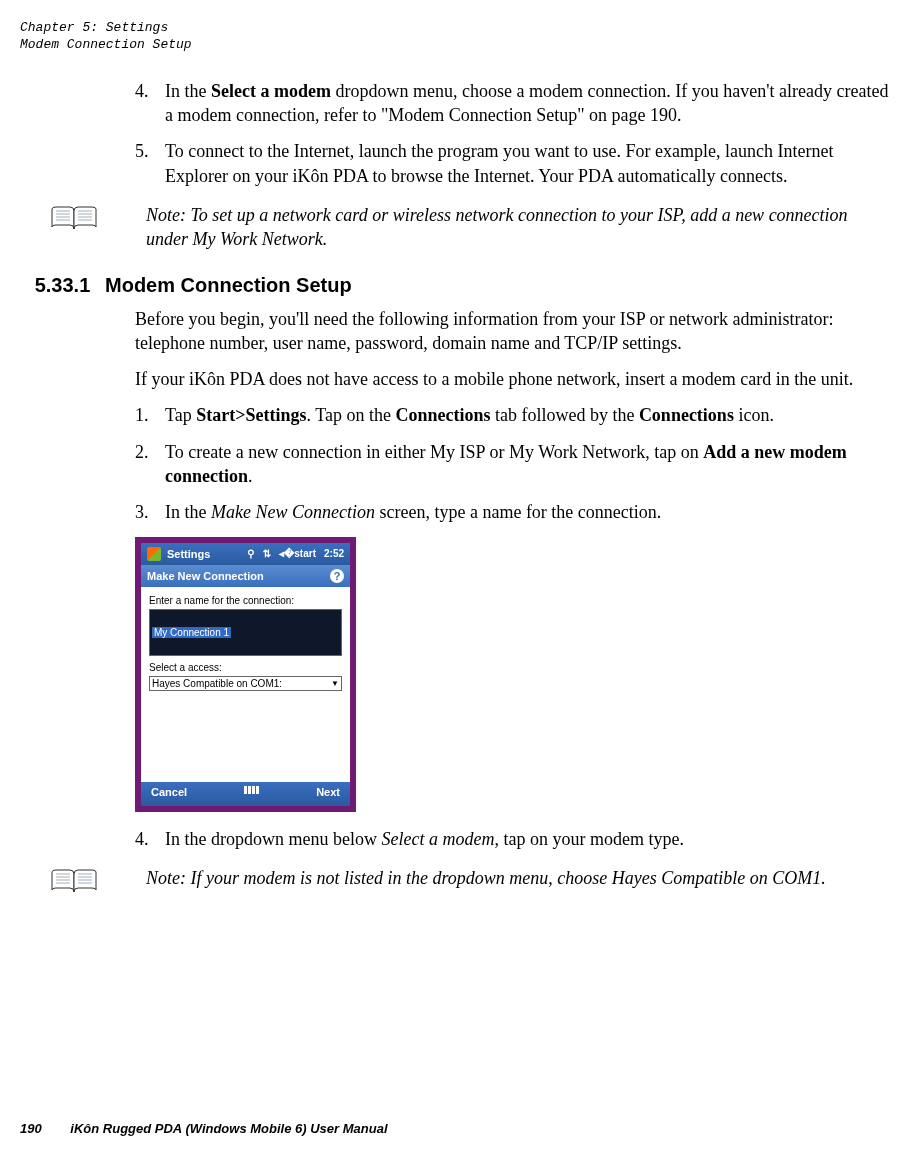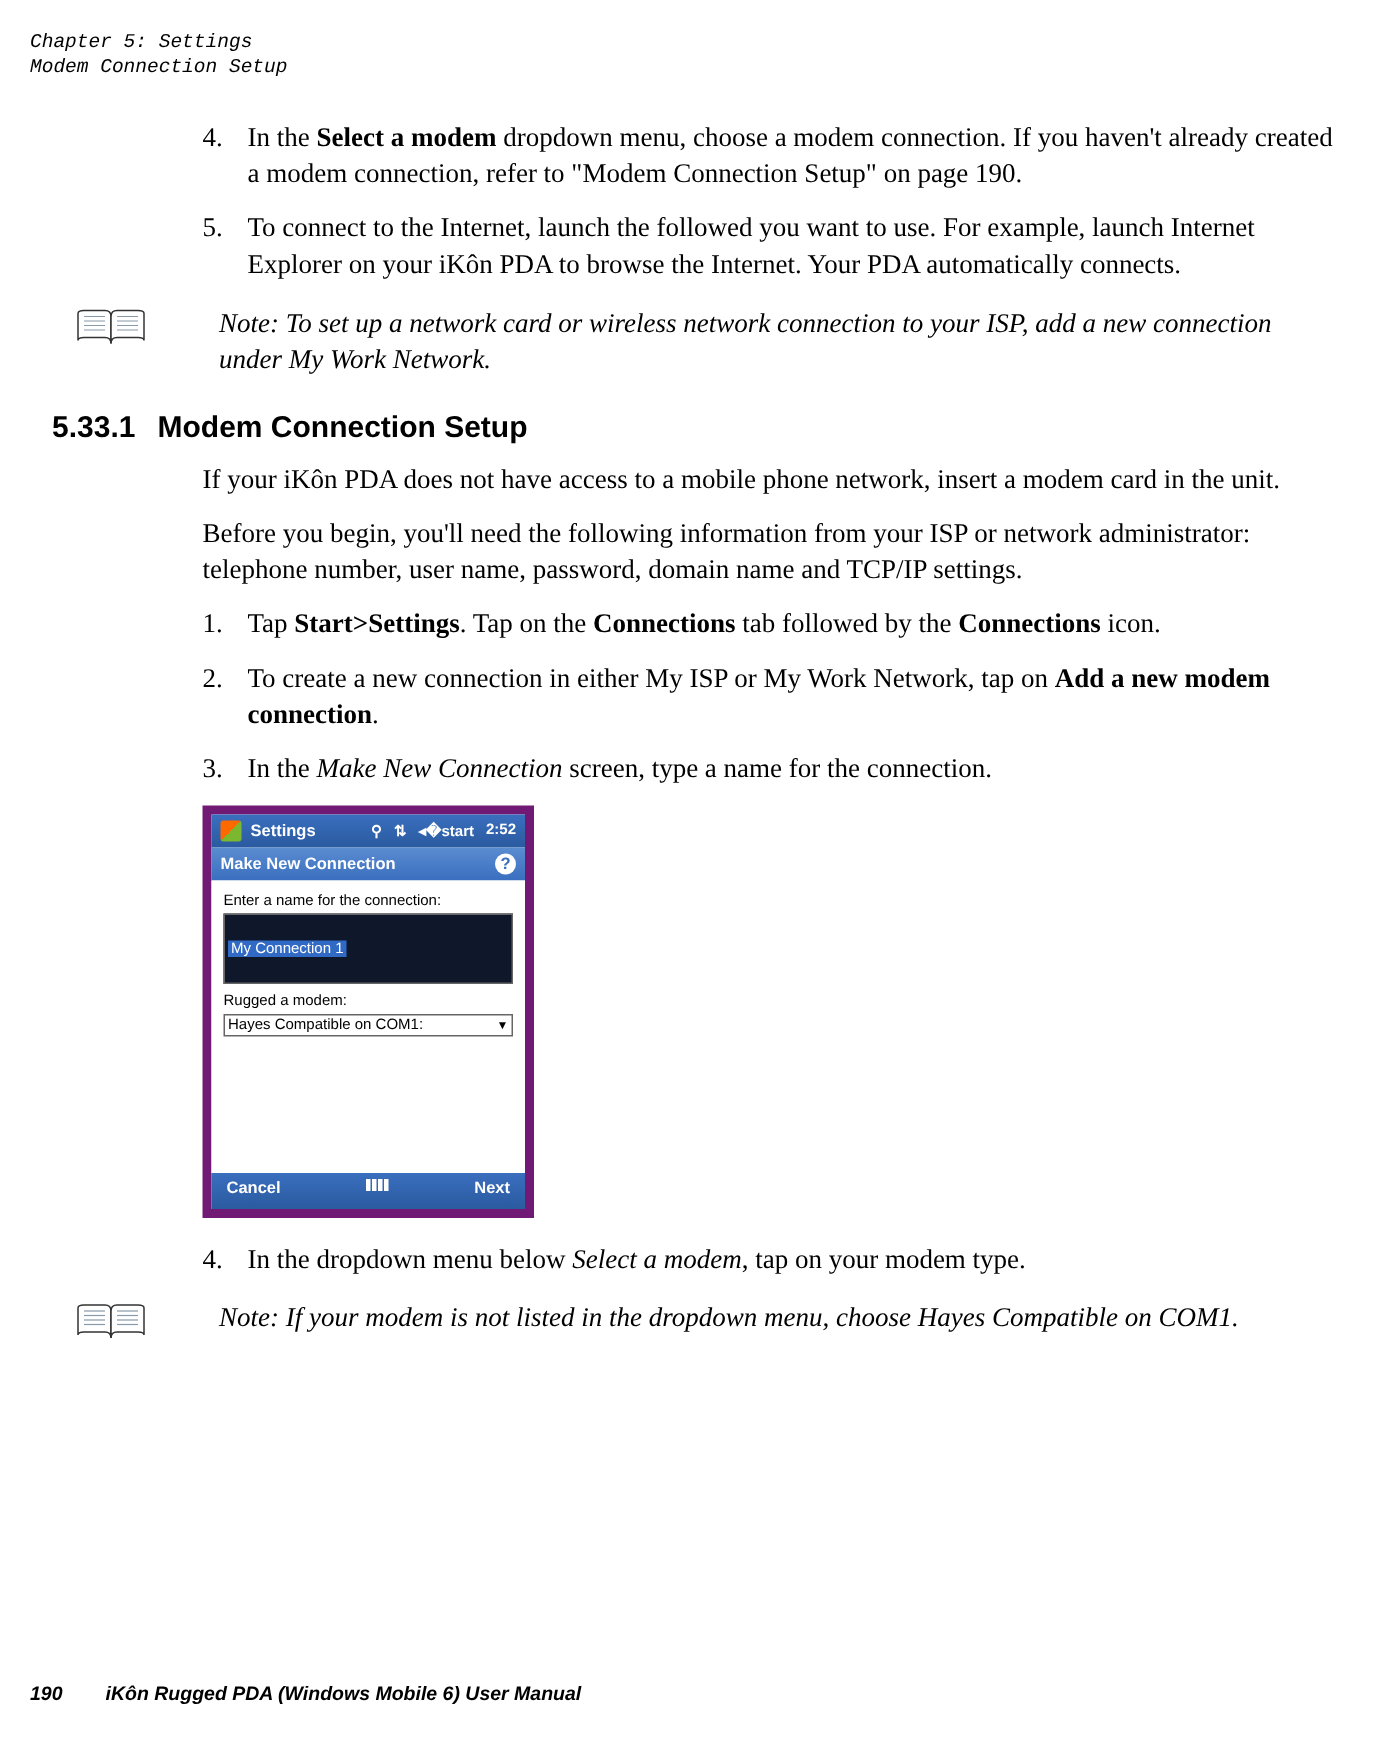--- a/index.html
+++ b/index.html
@@ -213,21 +213,21 @@
 
 <div class="content-block">
   <div class="list-item">
     <div class="list-num">4.</div>
     <div class="list-text">
       <span>In the </span><b>Select a modem</b><span> dropdown menu, choose a modem connection. If you haven't already created a modem connection, refer to "Modem Connection Setup" on page 190.</span>
     </div>
   </div>
   <div class="list-item">
     <div class="list-num">5.</div>
-    <div class="list-text">To connect to the Internet, launch the followed you want to use. For example, launch Internet Explorer on your iKôn PDA to browse the Internet. Your PDA automatically connects.</div>
+    <div class="list-text">To connect to the Internet, launch the program you want to use. For example, launch Internet Explorer on your iKôn PDA to browse the Internet. Your PDA automatically connects.</div>
   </div>
 </div>
 
 <div class="note-block">
   <div class="book-icon">
     <svg viewBox="0 0 48 28" width="48" height="28">
       <path d="M2 4 Q2 2 6 2 L20 2 Q24 2 24 6 L24 24 Q24 20 20 20 L6 20 Q2 20 2 22 Z" fill="#fff" stroke="#333" stroke-width="1"></path>
       <path d="M46 4 Q46 2 42 2 L28 2 Q24 2 24 6 L24 24 Q24 20 28 20 L42 20 Q46 20 46 22 Z" fill="#fff" stroke="#333" stroke-width="1"></path>
       <line x1="6" y1="6" x2="20" y2="6" stroke="#89a" stroke-width="0.8"></line>
       <line x1="6" y1="9" x2="20" y2="9" stroke="#89a" stroke-width="0.8"></line>
@@ -243,22 +243,22 @@
     <span>Note:</span><span> To set up a network card or wireless network connection to your ISP, add a new connection under My Work Network.</span>
   </div>
 </div>
 
 <div class="section-heading">
   <div class="section-num">5.33.1</div>
   <div>Modem Connection Setup</div>
 </div>
 
 <div class="content-block">
+  <div class="paragraph">Before you begin, you'll need the following information from your ISP or network administrator: telephone number, user name, password, domain name and TCP/IP settings.</div>
   <div class="paragraph">If your iKôn PDA does not have access to a mobile phone network, insert a modem card in the unit.</div>
-  <div class="paragraph">Before you begin, you'll need the following information from your ISP or network administrator: telephone number, user name, password, domain name and TCP/IP settings.</div>
 
   <div class="list-item">
     <div class="list-num">1.</div>
     <div class="list-text">
       <span>Tap </span><b>Start&gt;Settings</b><span>. Tap on the </span><b>Connections</b><span> tab followed by the </span><b>Connections</b><span> icon.</span>
     </div>
   </div>
 
   <div class="list-item">
     <div class="list-num">2.</div>
@@ -287,21 +287,21 @@
     </div>
     <div class="ss-subtitle">
       <span>Make New Connection</span>
       <div class="help-circle">?</div>
     </div>
     <div class="ss-body">
       <div class="ss-label">Enter a name for the connection:</div>
       <div class="ss-input">
         <span class="ss-input-selected">My Connection 1</span>
       </div>
-      <div class="ss-label">Rugged a modem:</div>
+      <div class="ss-label">Select a access:</div>
       <div class="ss-dropdown">
         <span>Hayes Compatible on COM1:</span>
         <span class="dropdown-arrow">▼</span>
       </div>
     </div>
     <div class="ss-footer">
       <span>Cancel</span>
       <div class="keyboard-icon">
         <span></span>
           <span></span>

